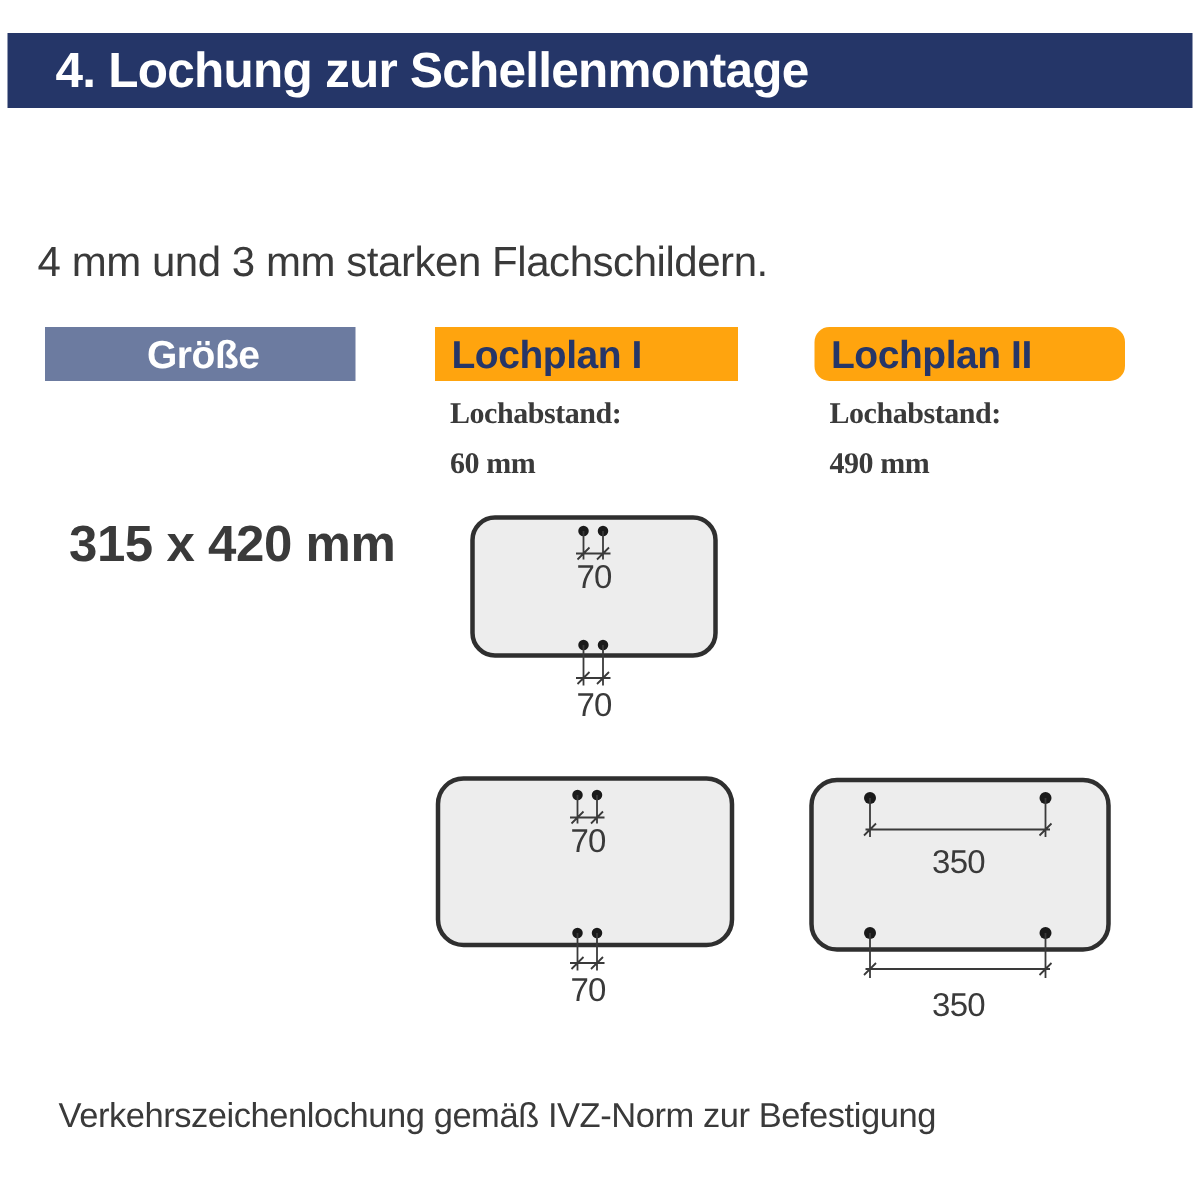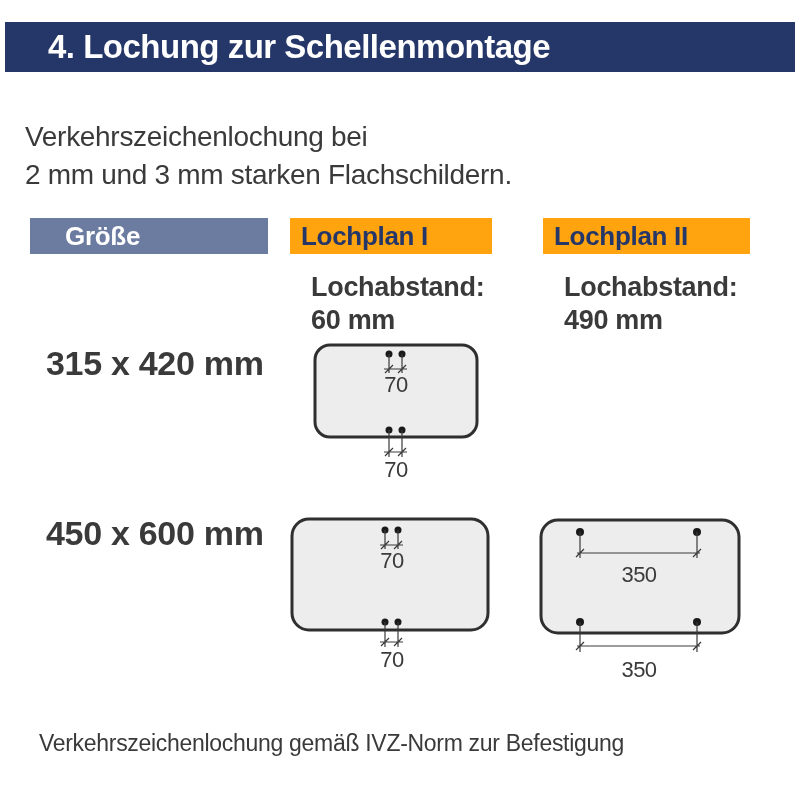--- a/index.html
+++ b/index.html
@@ -6,38 +6,38 @@
   .page{
     position:relative;width:800px;height:800px;background:var(--page_bg,#fff);
     font-family:"Liberation Sans",sans-serif;color:var(--text,#3a3a3a);
     overflow:hidden;letter-spacing:-0.3px;
   }
   .title-bar{
     position:absolute;left:5px;top:22px;width:790px;height:50px;
     background:var(--navy,#253668);display:flex;align-items:center;
   }
   .title-bar h1{
-    margin:16px;padding-left:27px;font-size:33px;font-weight:bold;color:#fff;
+    margin:5px;padding-left:27px;font-size:33px;font-weight:bold;color:#fff;
     letter-spacing:-0.5px;white-space:nowrap;
   }
   .intro{
     position:absolute;left:25px;top:118px;margin:0;
     font-size:28px;line-height:38px;color:var(--text,#3a3a3a);
   }
   .col-head{
     position:absolute;top:218px;height:36px;display:flex;align-items:center;
     font-size:26px;font-weight:bold;white-space:nowrap;
   }
-  .col-head.size{left:30px;width:203px;background:var(--slate,#6C7BA0);color:#fff;padding-left:35px;}
+  .col-head.size{left:30px;width:203px;background:var(--slate,#6C7BA0);color:#fff;padding-left:4px;justify-content:center;}
   .col-head.plan{background:var(--orange,#FFA40E);color:var(--navy,#253668);padding-left:11px;}
   .col-head.plan1{left:290px;width:191px;text-align:right;}
-  .col-head.plan2{left:543px;width:196px;}
+  .col-head.plan2{left:543px;width:196px;border-radius:10px;}
   .sub-label{
-    position:absolute;top:260px;margin:11px;font-size:27px;font-weight:bold;
-    line-height:33px;color:var(--text,#3a3a3a);white-space:nowrap;
+    position:absolute;top:260px;margin:0;font-size:20px;font-weight:bold;
+    line-height:33px;color:var(--text,#3a3a3a);white-space:nowrap;font-family:Liberation Serif, serif;
   }
   .sub-label.c1{left:300px;}
   .sub-label.c2{left:553px;}
   .row-label{
     position:absolute;left:46px;margin:0;font-size:34px;font-weight:bold;
     color:var(--text,#3a3a3a);white-space:nowrap;
   }
   .row-label.r1{top:344px;}
   .row-label.r2{top:514px;}
   .diag{position:absolute;}
@@ -59,22 +59,22 @@
 </head>
 <body>
 
 <div class="page">
 
   <header class="title-bar">
     <h1>4. Lochung zur Schellenmontage</h1>
   </header>
 
   <p class="intro">
-    <span>Verkehrszeichenlochung bei</span><br>
-    <span>2 mm und 3 mm starken Flachschildern.</span>
+    <br>
+    <span>4 mm und 3 mm starken Flachschildern.</span>
   </p>
 
   <div class="col-head size">
     <span>Größe</span>
   </div>
   <div class="col-head plan plan1">
     <span>Lochplan I</span>
   </div>
   <div class="col-head plan plan2">
     <span>Lochplan II</span>
@@ -83,21 +83,20 @@
   <p class="sub-label c1">
     <span>Lochabstand:</span><br>
     <span>60 mm</span>
   </p>
   <p class="sub-label c2">
     <span>Lochabstand:</span><br>
     <span>490 mm</span>
   </p>
 
   <p class="row-label r1">315 x 420 mm</p>
-  <p class="row-label r2">450 x 600 mm</p>
 
   <svg class="diag a" width="220" height="150" viewBox="0 0 220 150">
     <rect class="plate" x="35" y="9" width="162" height="92" rx="15"></rect>
     <g>
       <circle class="hole" cx="109" cy="18" r="3.5"></circle>
       <circle class="hole" cx="122" cy="18" r="3.5"></circle>
     </g>
     <g>
       <path class="dim" d="M109,18 V37 M122,18 V37 M104,33 H127
                            M105,37 L113,29 M118,37 L126,29"></path>

